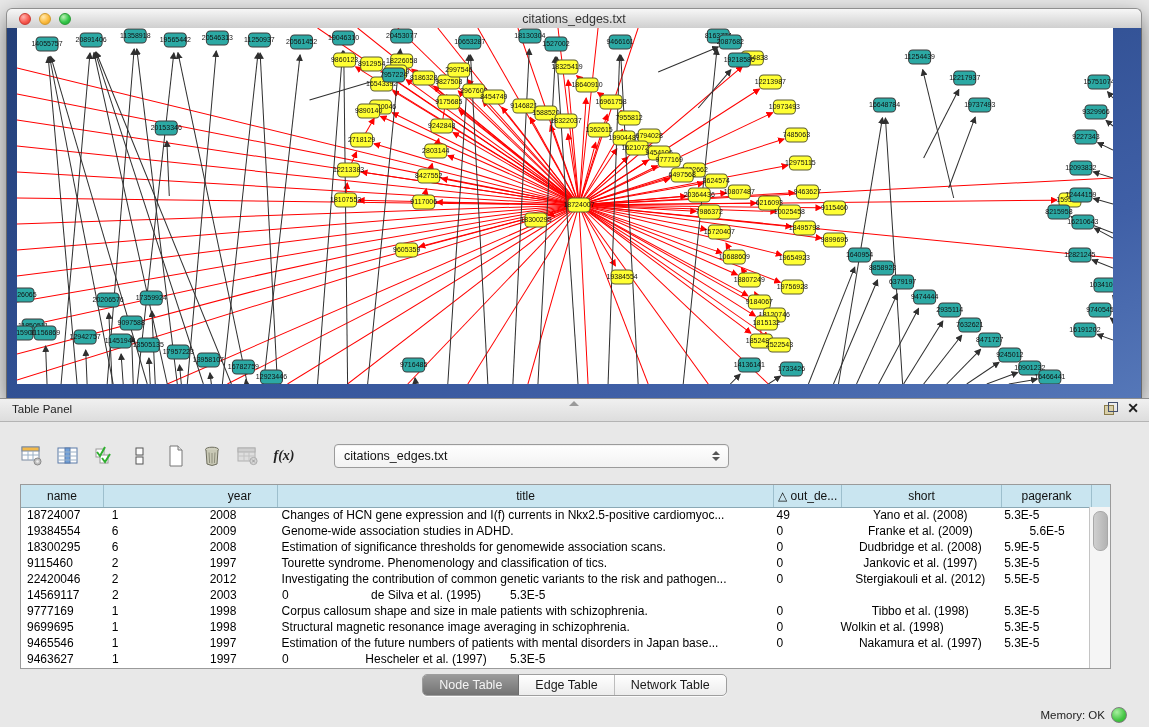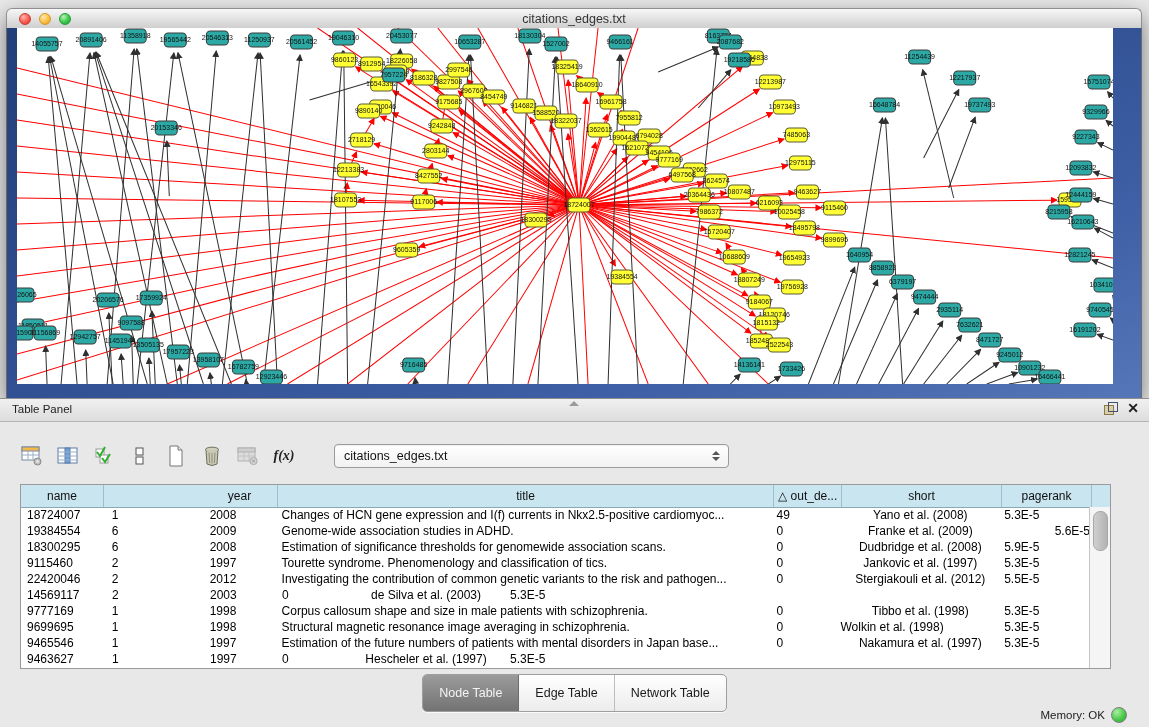--- a/index.html
+++ b/index.html
@@ -46,21 +46,21 @@
   .th{box-sizing:border-box;border-right:1px solid #9dbfcd;font-size:12px;color:#111;display:flex;align-items:center;justify-content:center;overflow:hidden;white-space:nowrap;}
   .th.sorted{justify-content:flex-start;padding-left:4px;}
   .tbody{position:absolute;left:0;top:22px;right:20px;bottom:0;overflow:hidden;}
   .tr{display:flex;height:16px;}
   .td{box-sizing:border-box;font-size:12px;color:#000;white-space:nowrap;overflow:hidden;line-height:16px;}
   .vscroll{position:absolute;right:0;top:22px;width:20px;bottom:0;background:#f5f5f5;border-left:1px solid #c4c4c4;}
   .thumb{position:absolute;left:3px;top:4px;width:13px;height:38px;border-radius:7px;background:linear-gradient(90deg,#cfcfcf,#b3b3b3);border:1px solid #a8a8a8;}
   
   .tabbar{position:absolute;left:0;right:0;top:275px;display:flex;justify-content:center;}
   .segctl{display:flex;border:1px solid #9e9e9e;border-radius:5px;overflow:hidden;background:linear-gradient(#ffffff,#ececec);box-shadow:0 1px 0 rgba(255,255,255,.8);}
-  .seg{height:20px;line-height:20px;padding:8px 16px;font-size:12.5px;color:#1a1a1a;border-right:1px solid #bdbdbd;}
+  .seg{height:20px;line-height:20px;padding:0 16px;font-size:12.5px;color:#1a1a1a;border-right:1px solid #bdbdbd;}
   .seg:last-child{border-right:none;}
   .seg.active{background:linear-gradient(#9b9b9b,#737373);color:#f4f4f4;border-right:1px solid #6d6d6d;}
   
   .statusbar{position:absolute;left:0;right:0;bottom:0;height:26px;}
   .mem{position:absolute;right:44px;top:7px;font-size:11.5px;color:#222;}
   .mem-dot{position:absolute;right:22px;top:5px;width:14px;height:14px;border-radius:50%;
     background:radial-gradient(circle at 35% 30%,#a8f0a0,#44c544 60%,#2fae2f);border:1px solid #7d7d7d;}
 </style>
 </head>
 <body>
@@ -884,21 +884,21 @@
           <div class="td" style="width: 160px; text-align: center; padding-left: 0px;">Yano et al. (2008)</div>
           <div class="td" style="width: 90px; text-align: left; padding-left: 4px;">5.3E-5</div>
         </div>
         <div class="tr">
           <div class="td" style="width: 83px; text-align: left; padding-left: 6px;">19384554</div>
           <div class="td" style="width: 98px; text-align: left; padding-left: 8px;">6</div>
           <div class="td" style="width: 76px; text-align: left; padding-left: 8px;">2009</div>
           <div class="td" style="width: 496px; text-align: left; padding-left: 4px;">Genome-wide association studies in ADHD.</div>
           <div class="td" style="width: 68px; text-align: left; padding-left: 4px;">0</div>
           <div class="td" style="width: 160px; text-align: center; padding-left: 0px;">Franke et al. (2009)</div>
-          <div class="td" style="width: 90px; text-align: right; padding-left: 4px;">5.6E-5</div>
+          <div class="td" style="width: 90px; text-align: center; padding-left: 4px;">5.6E-5</div>
         </div>
         <div class="tr">
           <div class="td" style="width: 83px; text-align: left; padding-left: 6px;">18300295</div>
           <div class="td" style="width: 98px; text-align: left; padding-left: 8px;">6</div>
           <div class="td" style="width: 76px; text-align: left; padding-left: 8px;">2008</div>
           <div class="td" style="width: 496px; text-align: left; padding-left: 4px;">Estimation of significance thresholds for genomewide association scans.</div>
           <div class="td" style="width: 68px; text-align: left; padding-left: 4px;">0</div>
           <div class="td" style="width: 160px; text-align: center; padding-left: 0px;">Dudbridge et al. (2008)</div>
           <div class="td" style="width: 90px; text-align: left; padding-left: 4px;">5.9E-5</div>
         </div>
@@ -918,21 +918,21 @@
           <div class="td" style="width: 496px; text-align: left; padding-left: 4px;">Investigating the contribution of common genetic variants to the risk and pathogen...</div>
           <div class="td" style="width: 68px; text-align: left; padding-left: 4px;">0</div>
           <div class="td" style="width: 160px; text-align: center; padding-left: 0px;">Stergiakouli et al. (2012)</div>
           <div class="td" style="width: 90px; text-align: left; padding-left: 4px;">5.5E-5</div>
         </div>
         <div class="tr">
           <div class="td" style="width: 83px; text-align: left; padding-left: 6px;">14569117</div>
           <div class="td" style="width: 98px; text-align: left; padding-left: 8px;">2</div>
           <div class="td" style="width: 76px; text-align: left; padding-left: 8px;">2003</div>
           <div class="td" style="width: 68px; text-align: left; padding-left: 4px;">0</div>
-          <div class="td" style="width: 160px; text-align: center; padding-left: 0px;">de Silva et al. (2003)</div>
+          <div class="td" style="width: 160px; text-align: center; padding-left: 0px;">de Silva et al. (1995)</div>
           <div class="td" style="width: 90px; text-align: left; padding-left: 4px;">5.3E-5</div>
         </div>
         <div class="tr">
           <div class="td" style="width: 83px; text-align: left; padding-left: 6px;">9777169</div>
           <div class="td" style="width: 98px; text-align: left; padding-left: 8px;">1</div>
           <div class="td" style="width: 76px; text-align: left; padding-left: 8px;">1998</div>
           <div class="td" style="width: 496px; text-align: left; padding-left: 4px;">Corpus callosum shape and size in male patients with schizophrenia.</div>
           <div class="td" style="width: 68px; text-align: left; padding-left: 4px;">0</div>
           <div class="td" style="width: 160px; text-align: center; padding-left: 0px;">Tibbo et al. (1998)</div>
           <div class="td" style="width: 90px; text-align: left; padding-left: 4px;">5.3E-5</div>

